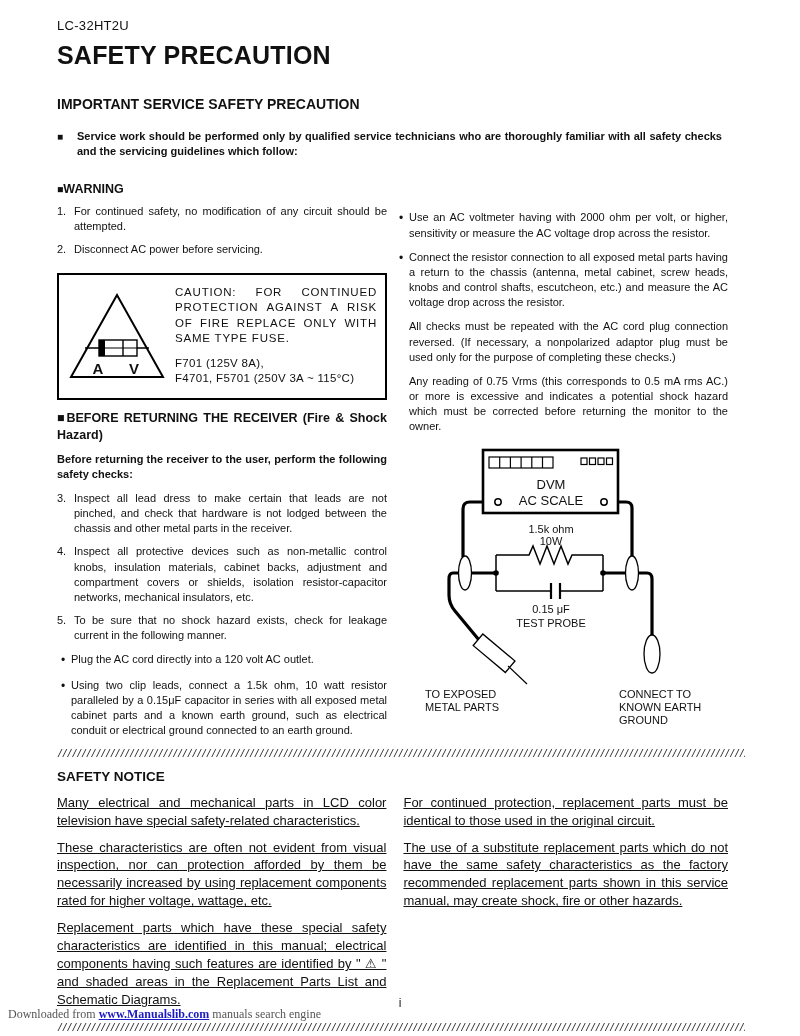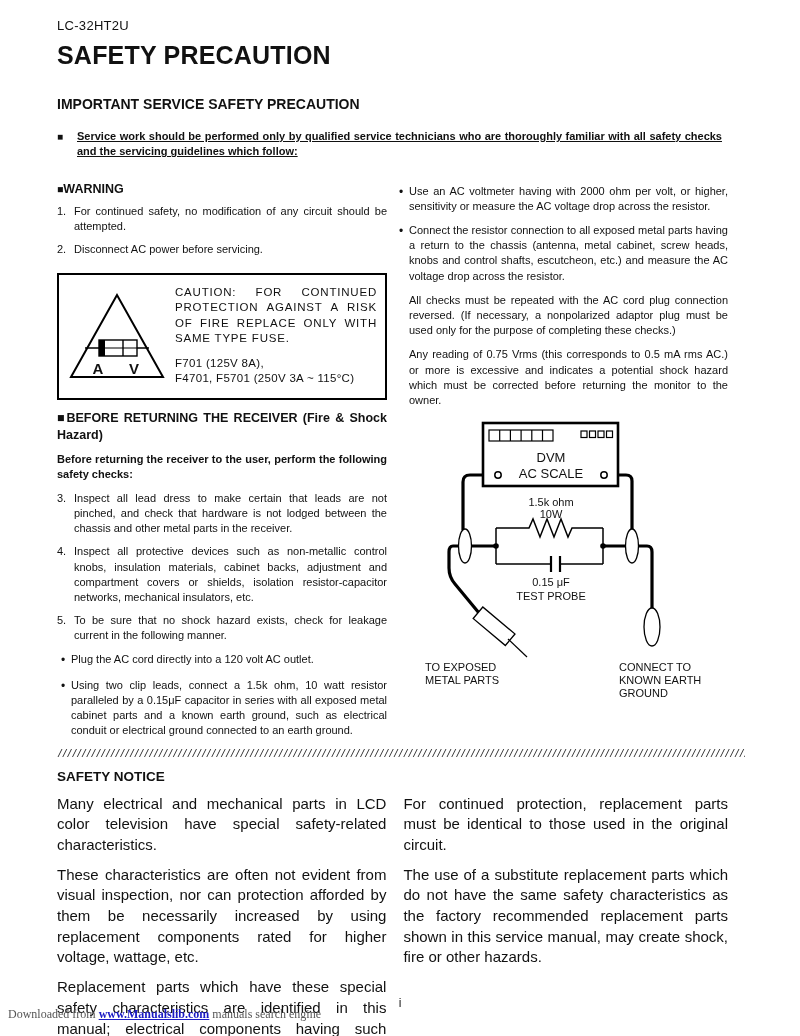--- a/index.html
+++ b/index.html
@@ -9,27 +9,27 @@
     background:#fff; color:#111; overflow:hidden;
     padding:18px 72px 0 57px;
   }
   .model { font-size:13px; letter-spacing:0.3px; }
   .page-title { font-size:25px; font-weight:bold; margin-top:8px; letter-spacing:0.2px; }
   .subtitle { font-size:14px; font-weight:bold; margin-top:26px; }
   .intro { display:flex; margin-top:17px; font-size:11px; font-weight:bold; line-height:1.4; }
   .intro .marker { width:20px; font-size:10px; padding-top:1px; }
   .intro .txt { flex:1; padding-right:6px; }
 
-  .cols { display:flex; gap:8px; margin-top:22px; }
+  .cols { display:flex; gap:8px; margin-top:22px;align-items:flex-end; }
   .col-l { width:338px; }
   .col-r { width:333px; }
 
   .sec-head { font-size:12.5px; font-weight:bold; }
   .sec-head .marker { font-size:10.5px; }
-  .jt { text-align:justify;text-decoration:underline; }
+  .jt { text-align:justify; }
 
   .num-item { display:flex; font-size:11px; line-height:1.38; margin-top:8px; }
   .num-item .num { width:17px; flex:none; }
   .num-item .txt { flex:1; text-align:justify; }
 
   .bullet-item { display:flex; font-size:11px; line-height:1.38; margin-top:9px; }
   .bullet-item .b { width:10px; margin-left:4px; flex:none; font-size:12px; }
   .bullet-item .txt { flex:1; text-align:justify; }
   .indent-para { margin-left:14px; margin-top:9px; font-size:11px; line-height:1.38; text-align:justify; }
 
@@ -46,21 +46,21 @@
 
   .diagram-wrap { margin-top:12px; margin-left:26px; }
 
   .slash-divider {
     margin-top:10px; width:688px; height:10px; overflow:hidden;
     font-size:10px; letter-spacing:-1.2px; white-space:nowrap; color:#222;
     font-family:"Liberation Mono","DejaVu Sans Mono",monospace;
   }
   .notice-head { font-size:13.5px; font-weight:bold; margin-top:10px; }
   .notice-cols { display:flex; gap:17px; margin-top:10px; }
-  .notice-cols p { font-size:15px; line-height:1.38; text-align:justify; margin-top:9px; }
+  .notice-cols p { font-size:13px; line-height:1.38; text-align:justify; margin-top:9px;text-decoration:underline; }
   .notice-cols p:first-child { margin-top:0; }
 
   .page-num { position:absolute; bottom:26px; left:0; width:100%; text-align:center; font-size:12px; color:#222; }
   .footer {
     position:absolute; bottom:14px; left:8px; font-size:12px; color:#555;
     font-family:"Liberation Serif","DejaVu Serif",serif;
   }
   .footer a { color:#1a1ac4; font-weight:bold; text-decoration:underline; }
   svg text { font-family:"Liberation Sans","DejaVu Sans",sans-serif; fill:#111; }
 </style>

